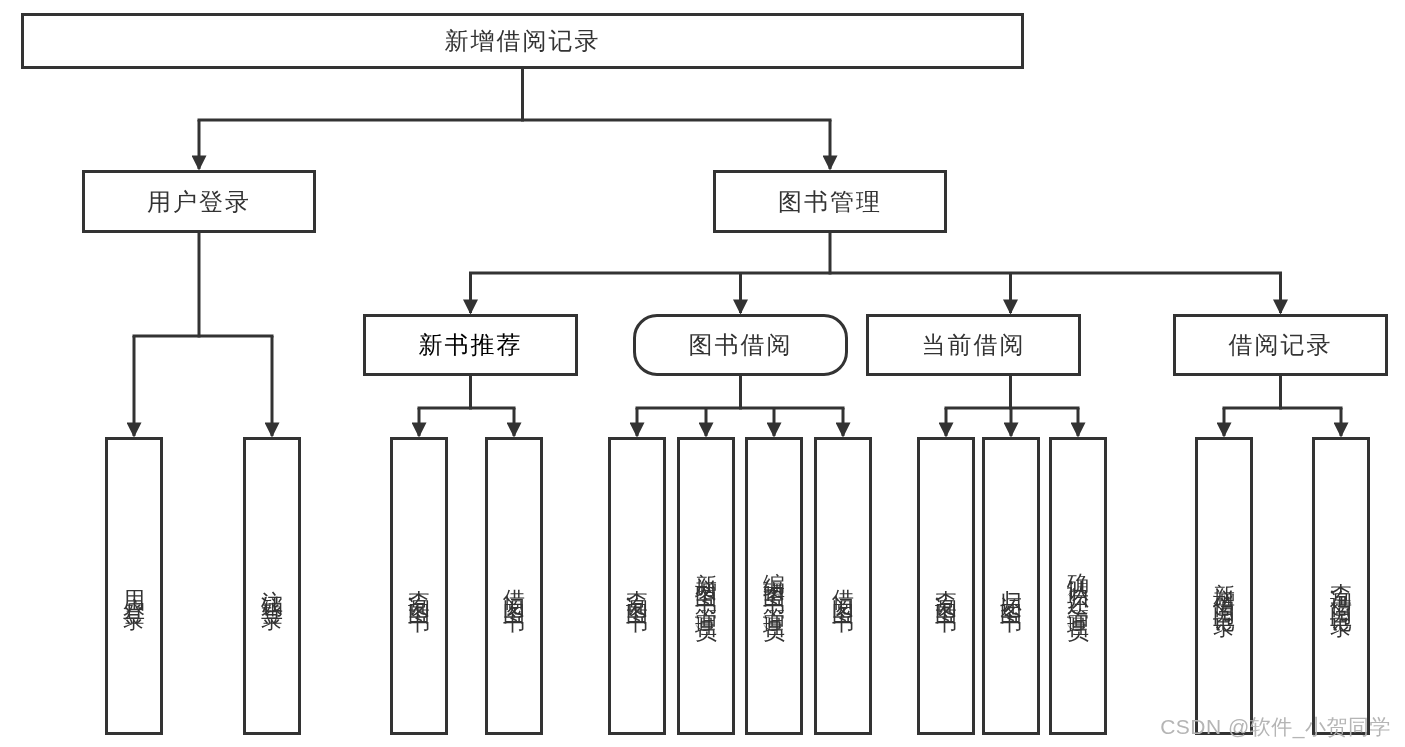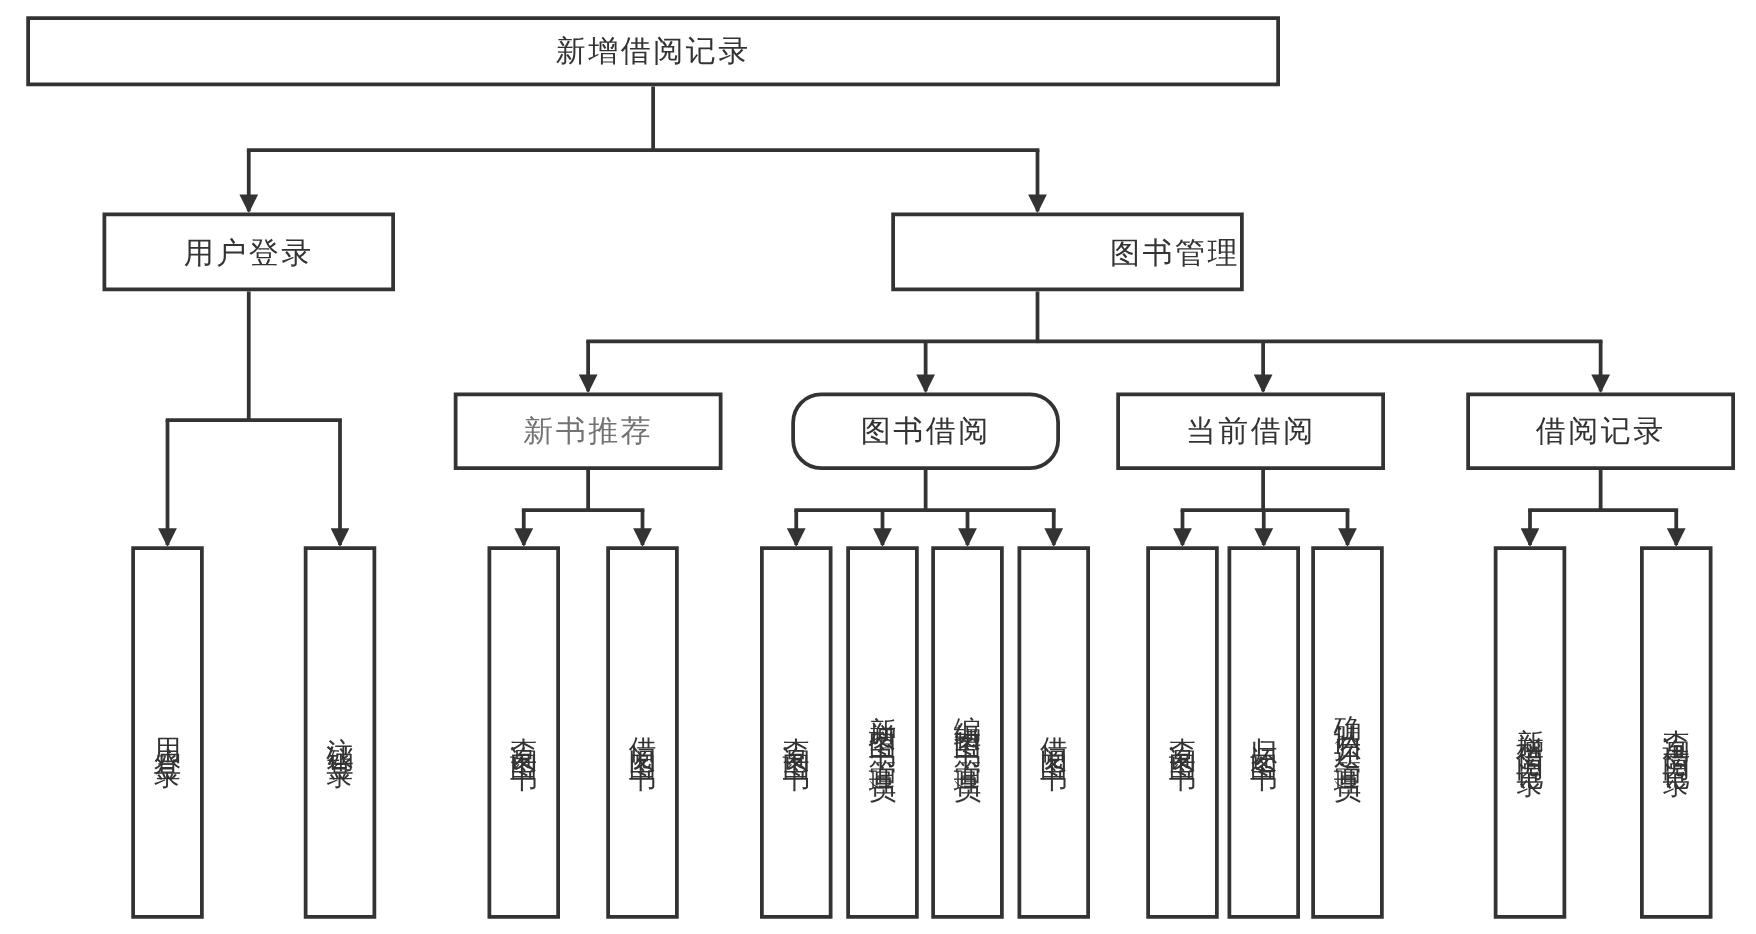--- a/index.html
+++ b/index.html
@@ -86,36 +86,37 @@
         <line x1="944.5" y1="408" x2="1079.5" y2="408" stroke="#333333" stroke-width="3"></line>
         <line x1="946" y1="408" x2="946" y2="436" stroke="#333333" stroke-width="3" marker-end="url(#arrowhead)"></line>
         <line x1="1011" y1="408" x2="1011" y2="436" stroke="#333333" stroke-width="3" marker-end="url(#arrowhead)"></line>
         <line x1="1078" y1="408" x2="1078" y2="436" stroke="#333333" stroke-width="3" marker-end="url(#arrowhead)"></line>
         <line x1="1280.5" y1="376" x2="1280.5" y2="409.5" stroke="#333333" stroke-width="3"></line>
         <line x1="1222.5" y1="408" x2="1342.5" y2="408" stroke="#333333" stroke-width="3"></line>
         <line x1="1224" y1="408" x2="1224" y2="436" stroke="#333333" stroke-width="3" marker-end="url(#arrowhead)"></line>
         <line x1="1341" y1="408" x2="1341" y2="436" stroke="#333333" stroke-width="3" marker-end="url(#arrowhead)"></line>
       </g>
   </svg>
+  <div class="watermark">CSDN @软件_小贺同学</div>
 <div class="node node-h" style="left: 21px; top: 13px; width: 1003px; height: 56px; border-color: rgb(51, 51, 51);">
       <span class="node-label" style="color: rgb(51, 51, 51);">新增借阅记录</span>
     </div>
     <div class="node node-h" style="left: 82px; top: 170px; width: 234px; height: 63px; border-color: rgb(51, 51, 51);">
       <span class="node-label" style="color: rgb(51, 51, 51);">用户登录</span>
     </div>
-    <div class="node node-h" style="left: 713px; top: 170px; width: 282px; height: 63px; border-color: rgb(51, 51, 51); justify-content: flex-end;">
+    <div class="node node-h" style="left: 713px; top: 170px; width: 234px; height: 63px; border-color: rgb(51, 51, 51);">
       <span class="node-label" style="color: rgb(51, 51, 51);">图书管理</span>
     </div>
     <div class="node node-h" style="left: 363px; top: 314px; width: 215px; height: 62px; border-color: rgb(51, 51, 51);">
-      <span class="node-label" style="color: #737373;">新书推荐</span>
+      <span class="node-label" style="color: #000000;">新书推荐</span>
     </div>
     <div class="node node-h" style="left: 633px; top: 314px; width: 215px; height: 62px; border-color: rgb(51, 51, 51); border-radius: 24px;">
       <span class="node-label" style="color: rgb(51, 51, 51);">图书借阅</span>
     </div>
-    <div class="node node-h" style="left: 893px; top: 314px; width: 215px; height: 62px; border-color: rgb(51, 51, 51);">
+    <div class="node node-h" style="left: 866px; top: 314px; width: 215px; height: 62px; border-color: rgb(51, 51, 51);">
       <span class="node-label" style="color: rgb(51, 51, 51);">当前借阅</span>
     </div>
     <div class="node node-h" style="left: 1173px; top: 314px; width: 215px; height: 62px; border-color: rgb(51, 51, 51); text-align: right;">
       <span class="node-label" style="color: rgb(51, 51, 51);">借阅记录</span>
     </div>
     <div class="node node-v" style="left: 105px; top: 437px; width: 58px; height: 298px; border-color: rgb(51, 51, 51);">
       <span class="node-label" style="color: rgb(51, 51, 51);">用户登录</span>
     </div>
     <div class="node node-v" style="left: 243px; top: 437px; width: 58px; height: 298px; border-color: rgb(51, 51, 51);">
       <span class="node-label" style="color: rgb(51, 51, 51);">注销登录</span>

